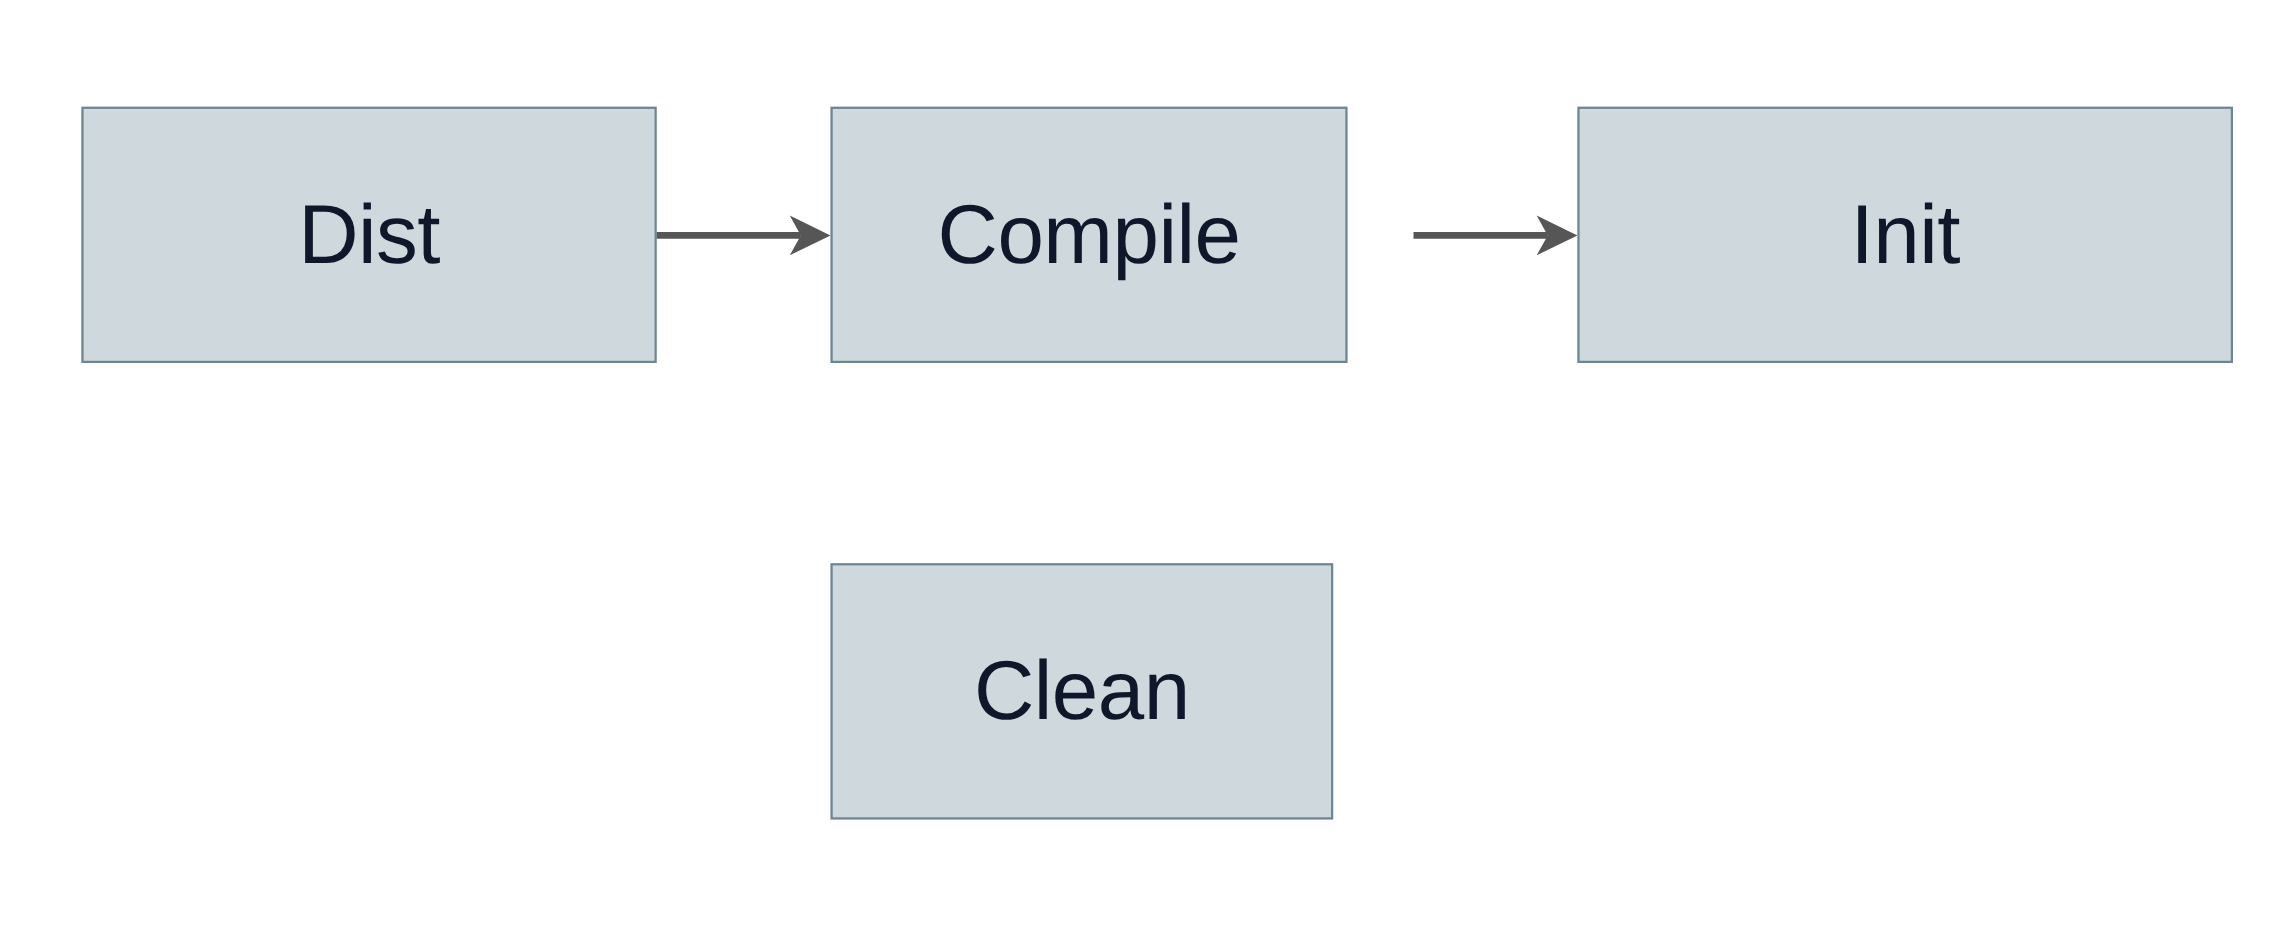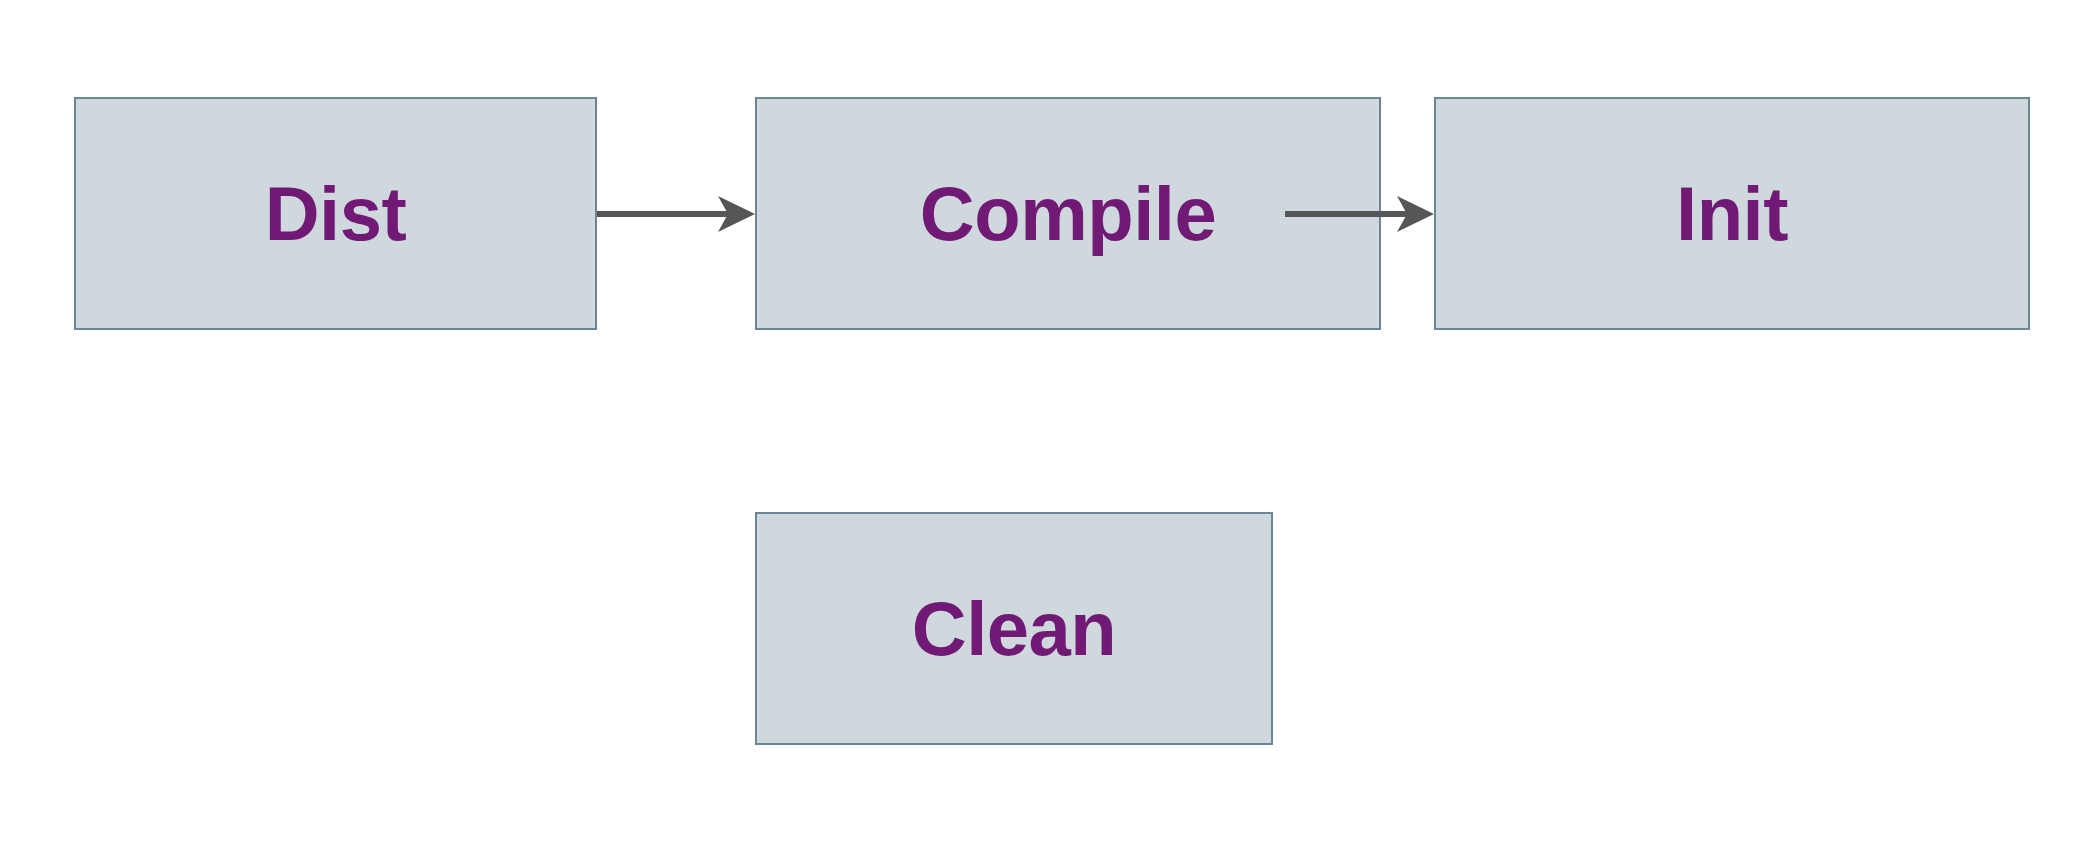--- a/index.html
+++ b/index.html
@@ -22,40 +22,40 @@
     box-sizing: border-box;
     background: #cfd8dc;
     border: 2px solid #6d8694;
     display: flex;
     align-items: center;
     justify-content: center;
   }
   .node-label {
     font-family: "Liberation Sans", sans-serif;
     font-size: 76px;
-    font-weight: 700;
-    color: #701a75;
+    font-weight: 400;
+    color: #0f172a;
     line-height: 1;
     letter-spacing: -0.5px;
     white-space: nowrap;
     user-select: none;
   }
   .edge {
     position: absolute;
     overflow: visible;
   }
   .edge svg {
     display: block;
     overflow: visible;
   }
   
   #node-dist    { left: 74px;   top: 97px;  width: 523px; height: 233px; }
-  #node-compile { left: 755px;  top: 97px;  width: 626px; height: 233px; }
+  #node-compile { left: 755px;  top: 97px;  width: 470px; height: 233px; }
   #node-init    { left: 1434px; top: 97px;  width: 596px; height: 233px; }
-  #node-clean   { left: 755px;  top: 512px; width: 518px; height: 233px; }
+  #node-clean   { left: 755px;  top: 512px; width: 457px; height: 233px; }
   
   #edge-dist-compile { left: 597px;  top: 193px; width: 160px; height: 42px; }
   #edge-compile-init { left: 1285px; top: 193px; width: 151px; height: 42px; }
 </style>
 </head>
 <body>
 
 <div id="canvas">
 
   <div class="node" id="node-dist">

